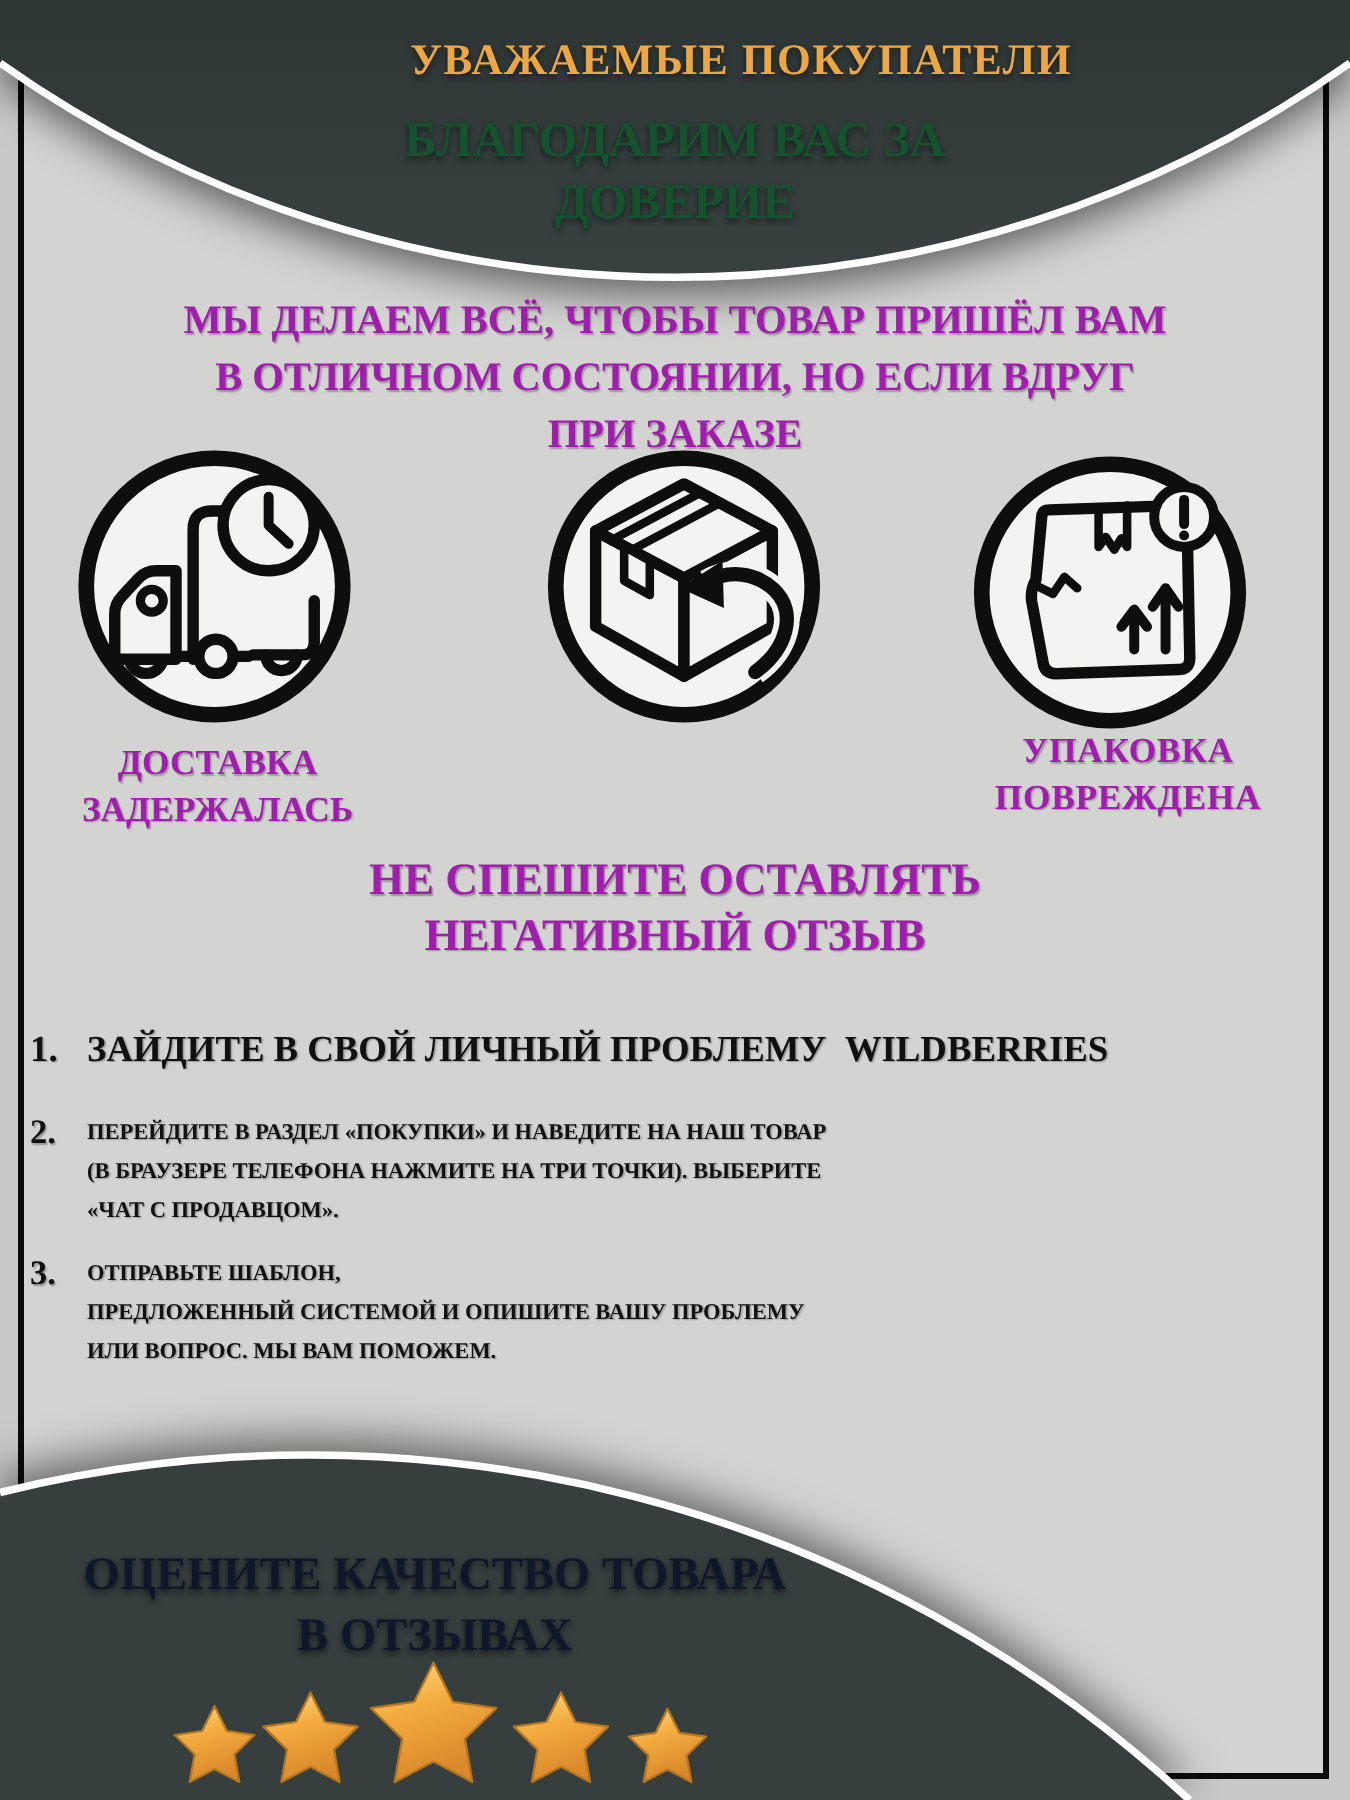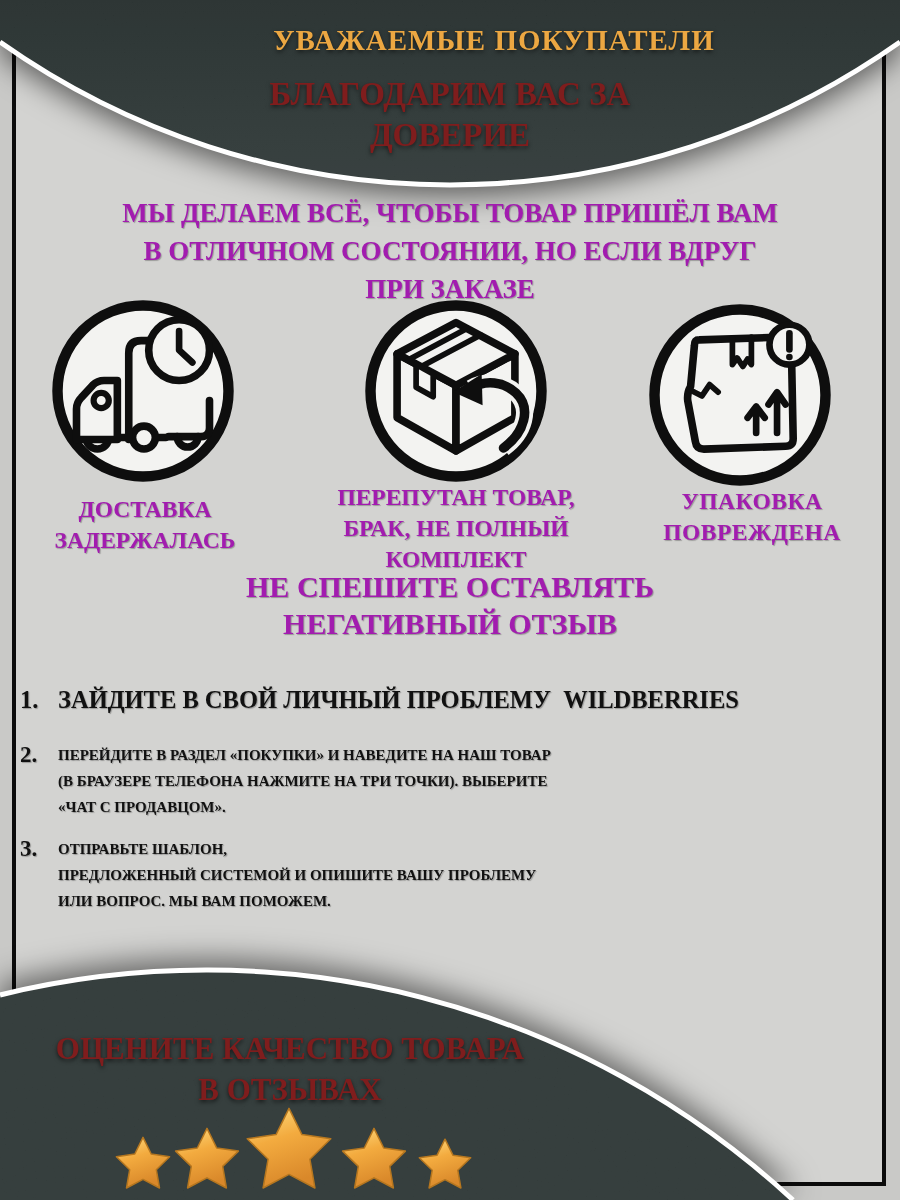--- a/index.html
+++ b/index.html
@@ -17,41 +17,41 @@
   .arc-shadow-down{filter:drop-shadow(0 9px 14px rgba(0,0,0,.55));}
   .arc-shadow-up{filter:drop-shadow(0 -9px 14px rgba(0,0,0,.5));}
   .txt{position:absolute;white-space:pre-wrap;color:#a21caf;font-weight:700;}
   .center{text-align:center;}
   .hdr-title{
     left:0;width:900px;top:24px;font-size:29px;letter-spacing:1px;
     color:#ECA742;text-shadow:0 2px 4px rgba(0,0,0,.55);padding-left:44px;
   }
   .hdr-sub{
     left:0;width:900px;top:74px;font-size:33px;line-height:41px;
-    color:#7f1d1d;text-shadow:0 2px 4px rgba(0,0,0,.55);
+    color:#14532d;text-shadow:0 2px 4px rgba(0,0,0,.55);
   }
   .intro{left:50px;width:800px;top:194px;font-size:27px;line-height:38px;
     text-shadow:1px 1px 1px rgba(0,0,0,.28);}
   .icon-svg{position:absolute;}
   .icon-label{font-size:23.5px;line-height:31px;text-shadow:1px 1px 1px rgba(0,0,0,.28);}
   .lbl-1{left:35px;width:220px;top:494px;}
   .lbl-2{left:330px;width:252px;top:482px;}
   .lbl-3{left:627px;width:250px;top:486px;letter-spacing:.5px;}
   .warn{left:100px;width:700px;top:568px;font-size:30px;line-height:37px;
     text-shadow:1px 1px 1px rgba(0,0,0,.3);font-family:Liberation Serif, serif;}
   .steps{position:absolute;left:20px;top:686px;width:852px;}
   .step{display:flex;align-items:flex-start;margin:0 0 28px 0;}
   .step-num{flex:0 0 38px;font-weight:700;font-size:23px;color:#111;
     text-shadow:1px 1px 1px rgba(0,0,0,.28);}
   .step-text{flex:1;font-weight:700;color:#111;white-space:pre-wrap;
     font-size:15px;line-height:26px;text-shadow:1px 1px 1px rgba(0,0,0,.28);}
   .step-1 .step-num,.step-1 .step-text{font-size:24.5px;line-height:28px;}
   .step-2{margin-bottom:16px;}
   .ftr-heading{left:0;width:580px;top:1028px;font-size:31px;line-height:41px;
-    color:#7f1d1d;text-shadow:0 2px 4px rgba(0,0,0,.6);}
+    color:#0f172a;text-shadow:0 2px 4px rgba(0,0,0,.6);}
   .stars{position:absolute;left:0;top:1098px;}
 </style>
 </head>
 <body>
 
 <div class="canvas">
 
   <div class="panel"></div>
 
   <svg class="shapes" width="900" height="1200" viewBox="0 0 900 1200">
@@ -128,23 +128,20 @@
       <path d="M117 140 V115 M108 124 L117 112 L126 124" stroke-width="7"></path>
       <path d="M139 140 V99 M130 110 L139 97 L148 110" stroke-width="7"></path>
       <circle cx="152" cy="47" r="21" fill="#f3f3f1" stroke-width="7"></circle>
       <path d="M152 35 V52" stroke-width="7"></path>
       <circle cx="152" cy="60" r="3.5" fill="#0e0e0e" stroke="none"></circle>
     </g>
   </svg>
 
   <div class="txt center icon-label lbl-1">ДОСТАВКА
 ЗАДЕРЖАЛАСЬ</div>
-  <div class="txt center icon-label lbl-2">ПЕРЕПУТАН ТОВАР,
-БРАК, НЕ ПОЛНЫЙ
-КОМПЛЕКТ</div>
   <div class="txt center icon-label lbl-3">УПАКОВКА
 ПОВРЕЖДЕНА</div>
 
   <div class="txt center warn">НЕ СПЕШИТЕ ОСТАВЛЯТЬ
 НЕГАТИВНЫЙ ОТЗЫВ</div>
 
   <div class="steps">
     <div class="step step-1">
       <div class="step-num">1.</div>
       <div class="step-text">ЗАЙДИТЕ В СВОЙ ЛИЧНЫЙ ПРОБЛЕМУ  WILDBERRIES</div>

